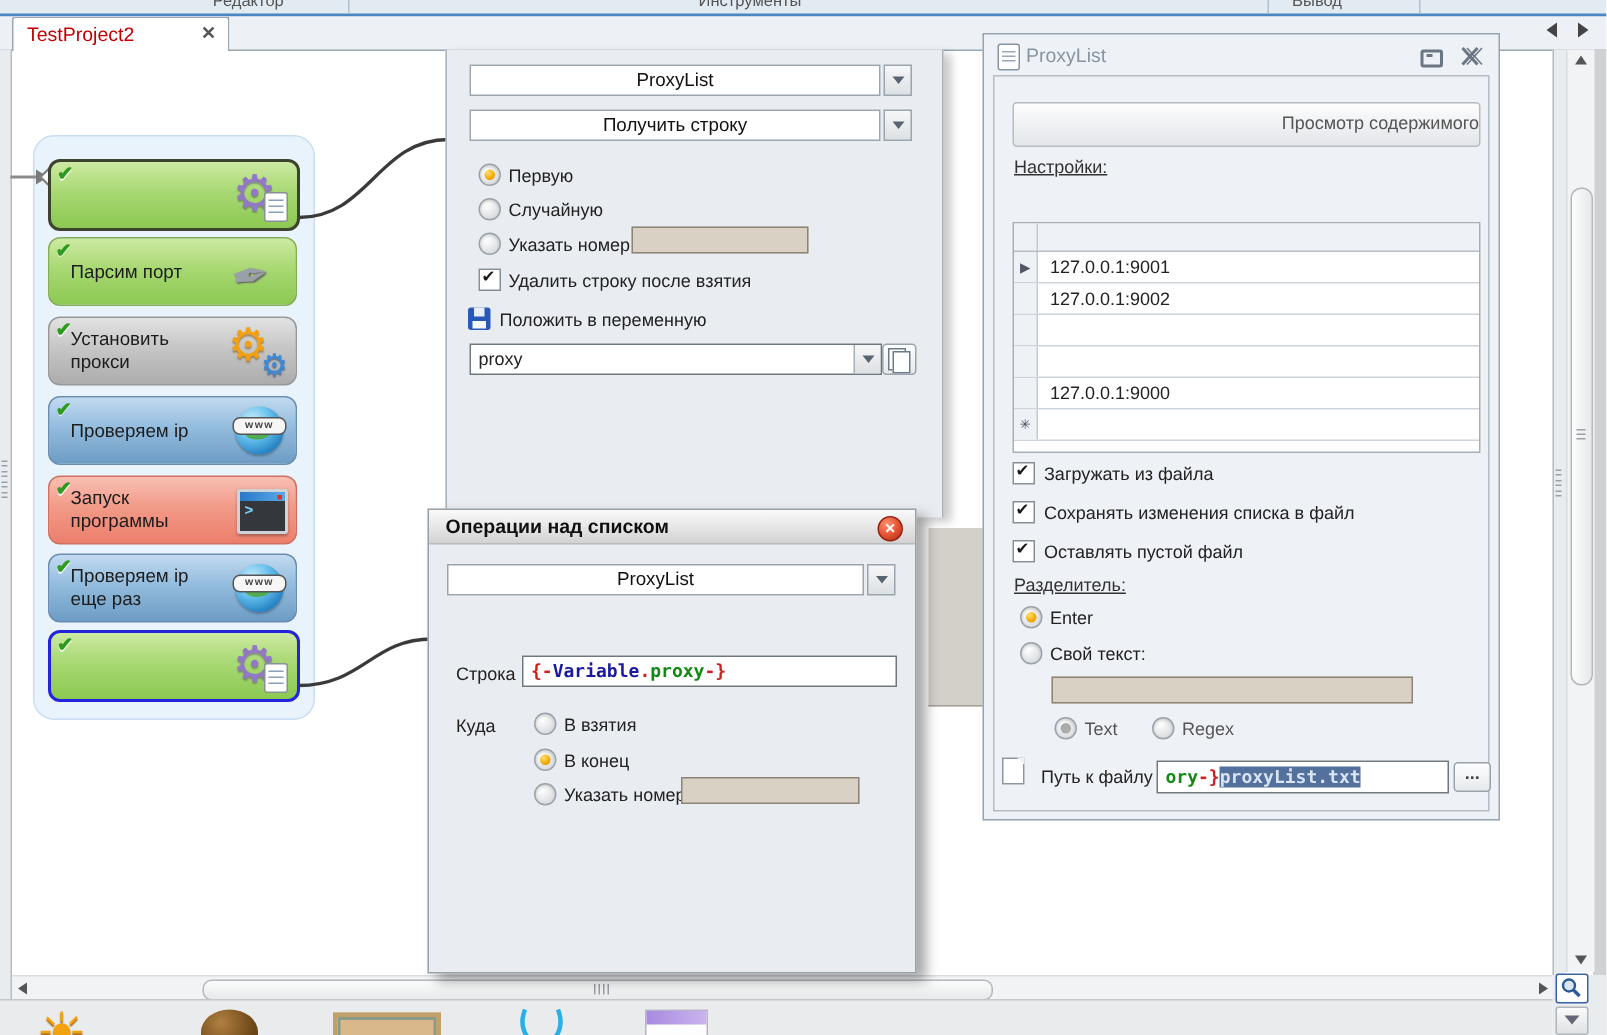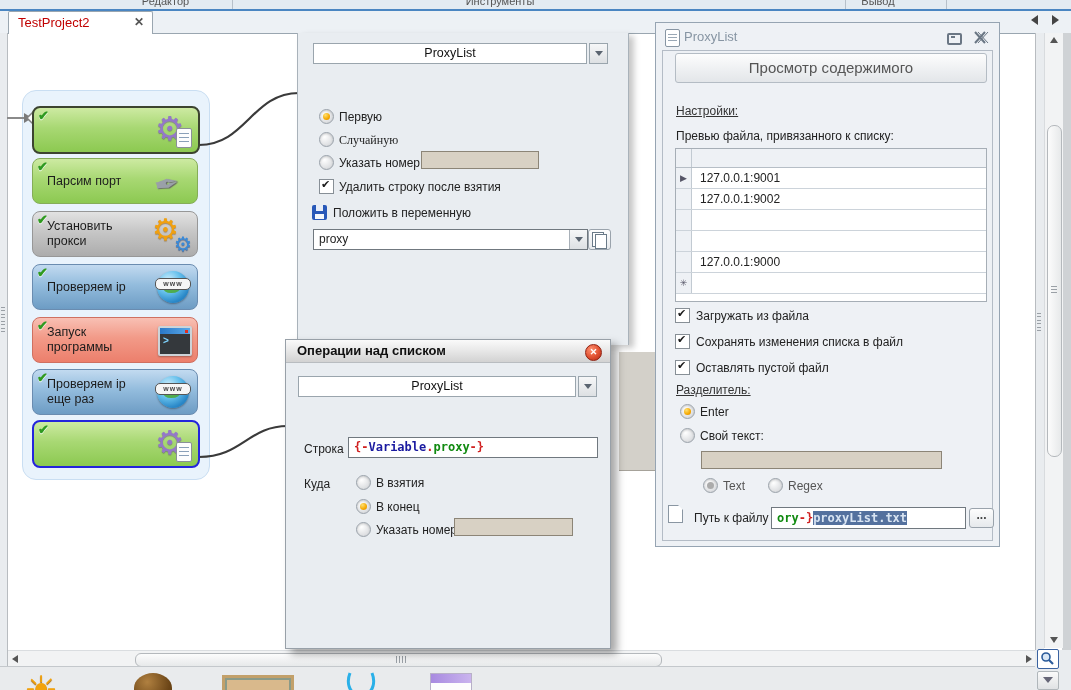--- a/index.html
+++ b/index.html
@@ -109,22 +109,22 @@
   .opsdlg .tbar b{position:absolute;left:11px;top:3px;font-size:13px;color:#101010;}
   .redx{position:absolute;right:8px;top:4px;width:15px;height:15px;border-radius:50%;border:1px solid #902010;
      background:radial-gradient(circle at 35% 30%,#ff9070,#e05030 55%,#b02818);color:#fff;font-size:9px;font-weight:bold;
      text-align:center;line-height:14px;cursor:pointer;}
   
   .pxdlg{left:655px;top:22px;width:343px;height:523px;background:#eef1f5;border:1px solid #96a4b2;z-index:6;}
   .pxdlg .title{position:absolute;left:28px;top:6px;font-size:13px;color:#8795a3;}
   .titledoc{position:absolute;left:9px;top:6px;width:13px;height:16px;background:#fff;border:1px solid #8795a3;border-radius:2px;}
   .titledoc i{position:absolute;left:2px;right:2px;height:1px;background:#9aa8b6;}
   .inner{position:absolute;left:6px;top:27px;width:329px;height:489px;border:1px solid #b4bcc6;}
-  .bigbtn{position:absolute;left:19px;top:30px;width:310px;height:28px;border:1px solid #b4bcc4;border-radius:3px;
-     background:linear-gradient(#fdfdfd,#eef0f2 55%,#e3e6e9);text-align:center;line-height:27px;font-size:15px;color:#555;cursor:pointer;}
+  .bigbtn{position:absolute;left:19px;top:45px;width:310px;height:28px;border:1px solid #b4bcc4;border-radius:3px;
+     background:linear-gradient(#fdfdfd,#eef0f2 55%,#e3e6e9);text-align:right;line-height:27px;font-size:12px;color:#555;cursor:pointer;}
   .grid{position:absolute;left:19px;top:125px;width:310px;height:152px;border:1px solid #a6aeb6;background:#fff;}
   .grow{position:relative;height:20px;border-bottom:1px solid #ccd3da;}
   .grow .mk{position:absolute;left:0;top:0;width:15px;height:20px;background:#eef1f5;border-right:1px solid #c2cad2;
      font-size:9px;color:#556;text-align:center;line-height:20px;}
   .grow .val{position:absolute;left:24px;top:3px;font-size:12px;color:#222;}
   .ghead{height:18px;border-bottom:1px solid #b6bec6;background:#eef1f5;position:relative;}
   .ghead .mk{position:absolute;left:0;top:0;width:15px;height:18px;border-right:1px solid #c2cad2;}
   .fileic{position:absolute;width:13px;height:16px;background:#fff;border:1px solid #8a96a2;}
   .fileic::after{content:"";position:absolute;right:-1px;top:-1px;border-left:5px solid transparent;border-top:5px solid #eef1f5;}
   
@@ -243,24 +243,30 @@
 
 <div class="abs fragment"></div>
 
 <div class="abs proppanel panelbg">
   <div class="dd" style="left:15px;top:10px;width:295px;">
     <div class="m">ProxyList</div>
     <div class="a">
         <i class="tri-dd"></i>
       </div>
   </div>
+  <div class="dd" style="left:15px;top:40px;width:295px;">
+    <div class="m">Получить строку</div>
+    <div class="a">
+        <i class="tri-dd"></i>
+      </div>
+  </div>
   <span class="radio on" style="left:21px;top:76px;"></span>
   <span class="lab" style="left:41px;top:77px;">Первую</span>
   <span class="radio" style="left:21px;top:99px;"></span>
-  <span class="lab" style="left:41px;top:100px;font-family:Liberation Serif, serif;">Случайную</span>
+  <span class="lab" style="left:41px;top:100px;">Случайную</span>
   <span class="radio" style="left:21px;top:122px;"></span>
   <span class="lab" style="left:41px;top:123px;">Указать номер</span>
   <span class="tan" style="left:123px;top:118px;width:116px;height:16px;"></span>
   <span class="cb" style="left:21px;top:146px;"></span>
   <span class="lab" style="left:41px;top:147px;">Удалить строку после взятия</span>
   <span class="floppy" style="left:14px;top:172px;">
       <i></i>
       <s></s>
     </span>
   <span class="lab" style="left:35px;top:173px;">Положить в переменную</span>
@@ -314,21 +320,20 @@
   <svg class="dlgx" style="position:absolute;right:10px;top:8px;" width="15" height="13">
     <line x1="1" y1="1" x2="11" y2="12" stroke="#6a7684" stroke-width="2"></line>
     <line x1="11" y1="1" x2="1" y2="12" stroke="#6a7684" stroke-width="2"></line>
     <line x1="4" y1="1" x2="14" y2="12" stroke="#6a7684" stroke-width="1"></line>
     <line x1="14" y1="1" x2="4" y2="12" stroke="#6a7684" stroke-width="1"></line>
   </svg>
   <div class="inner"></div>
 
   <div class="bigbtn">Просмотр содержимого</div>
   <span class="link" style="left:20px;top:81px;">Настройки:</span>
-  <span class="lab" style="left:20px;top:106px;">Превью файла, привязанного к списку:</span>
 
   <div class="grid">
     <div class="ghead">
         <span class="mk"></span>
       </div>
     <div class="grow">
       <span class="mk">▶</span>
       <span class="val">127.0.0.1:9001</span>
       </div>
     <div class="grow">

